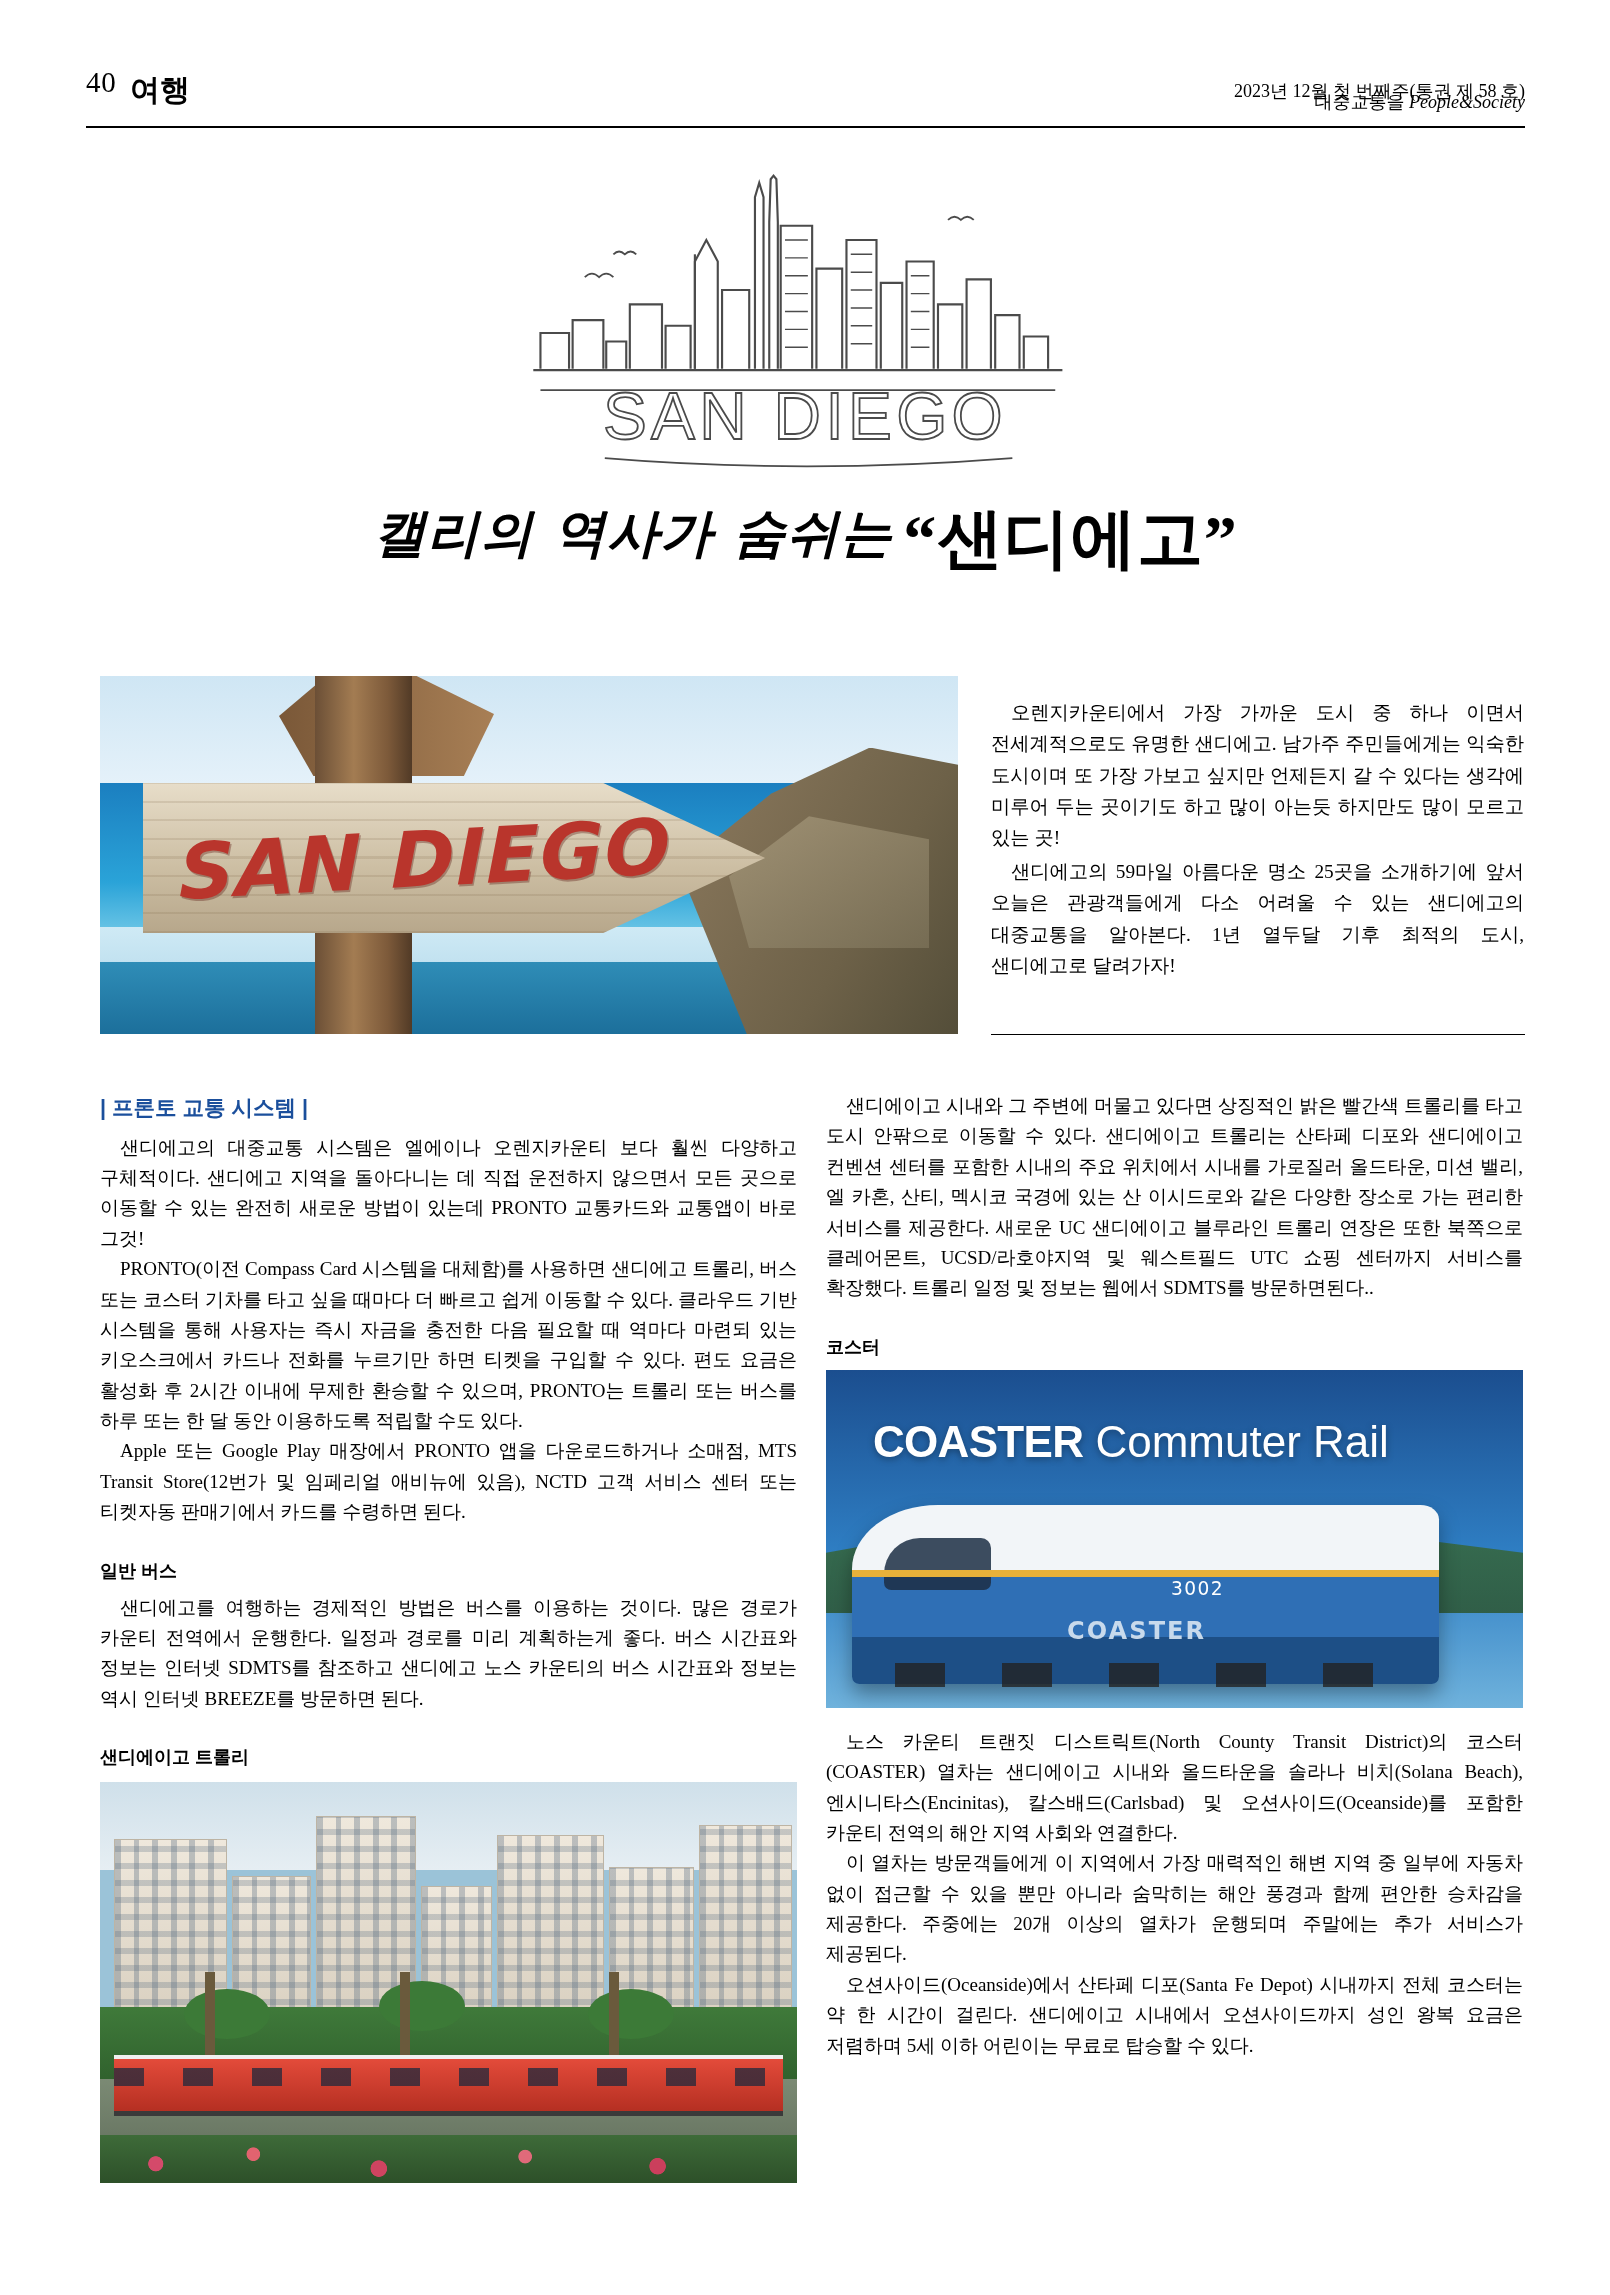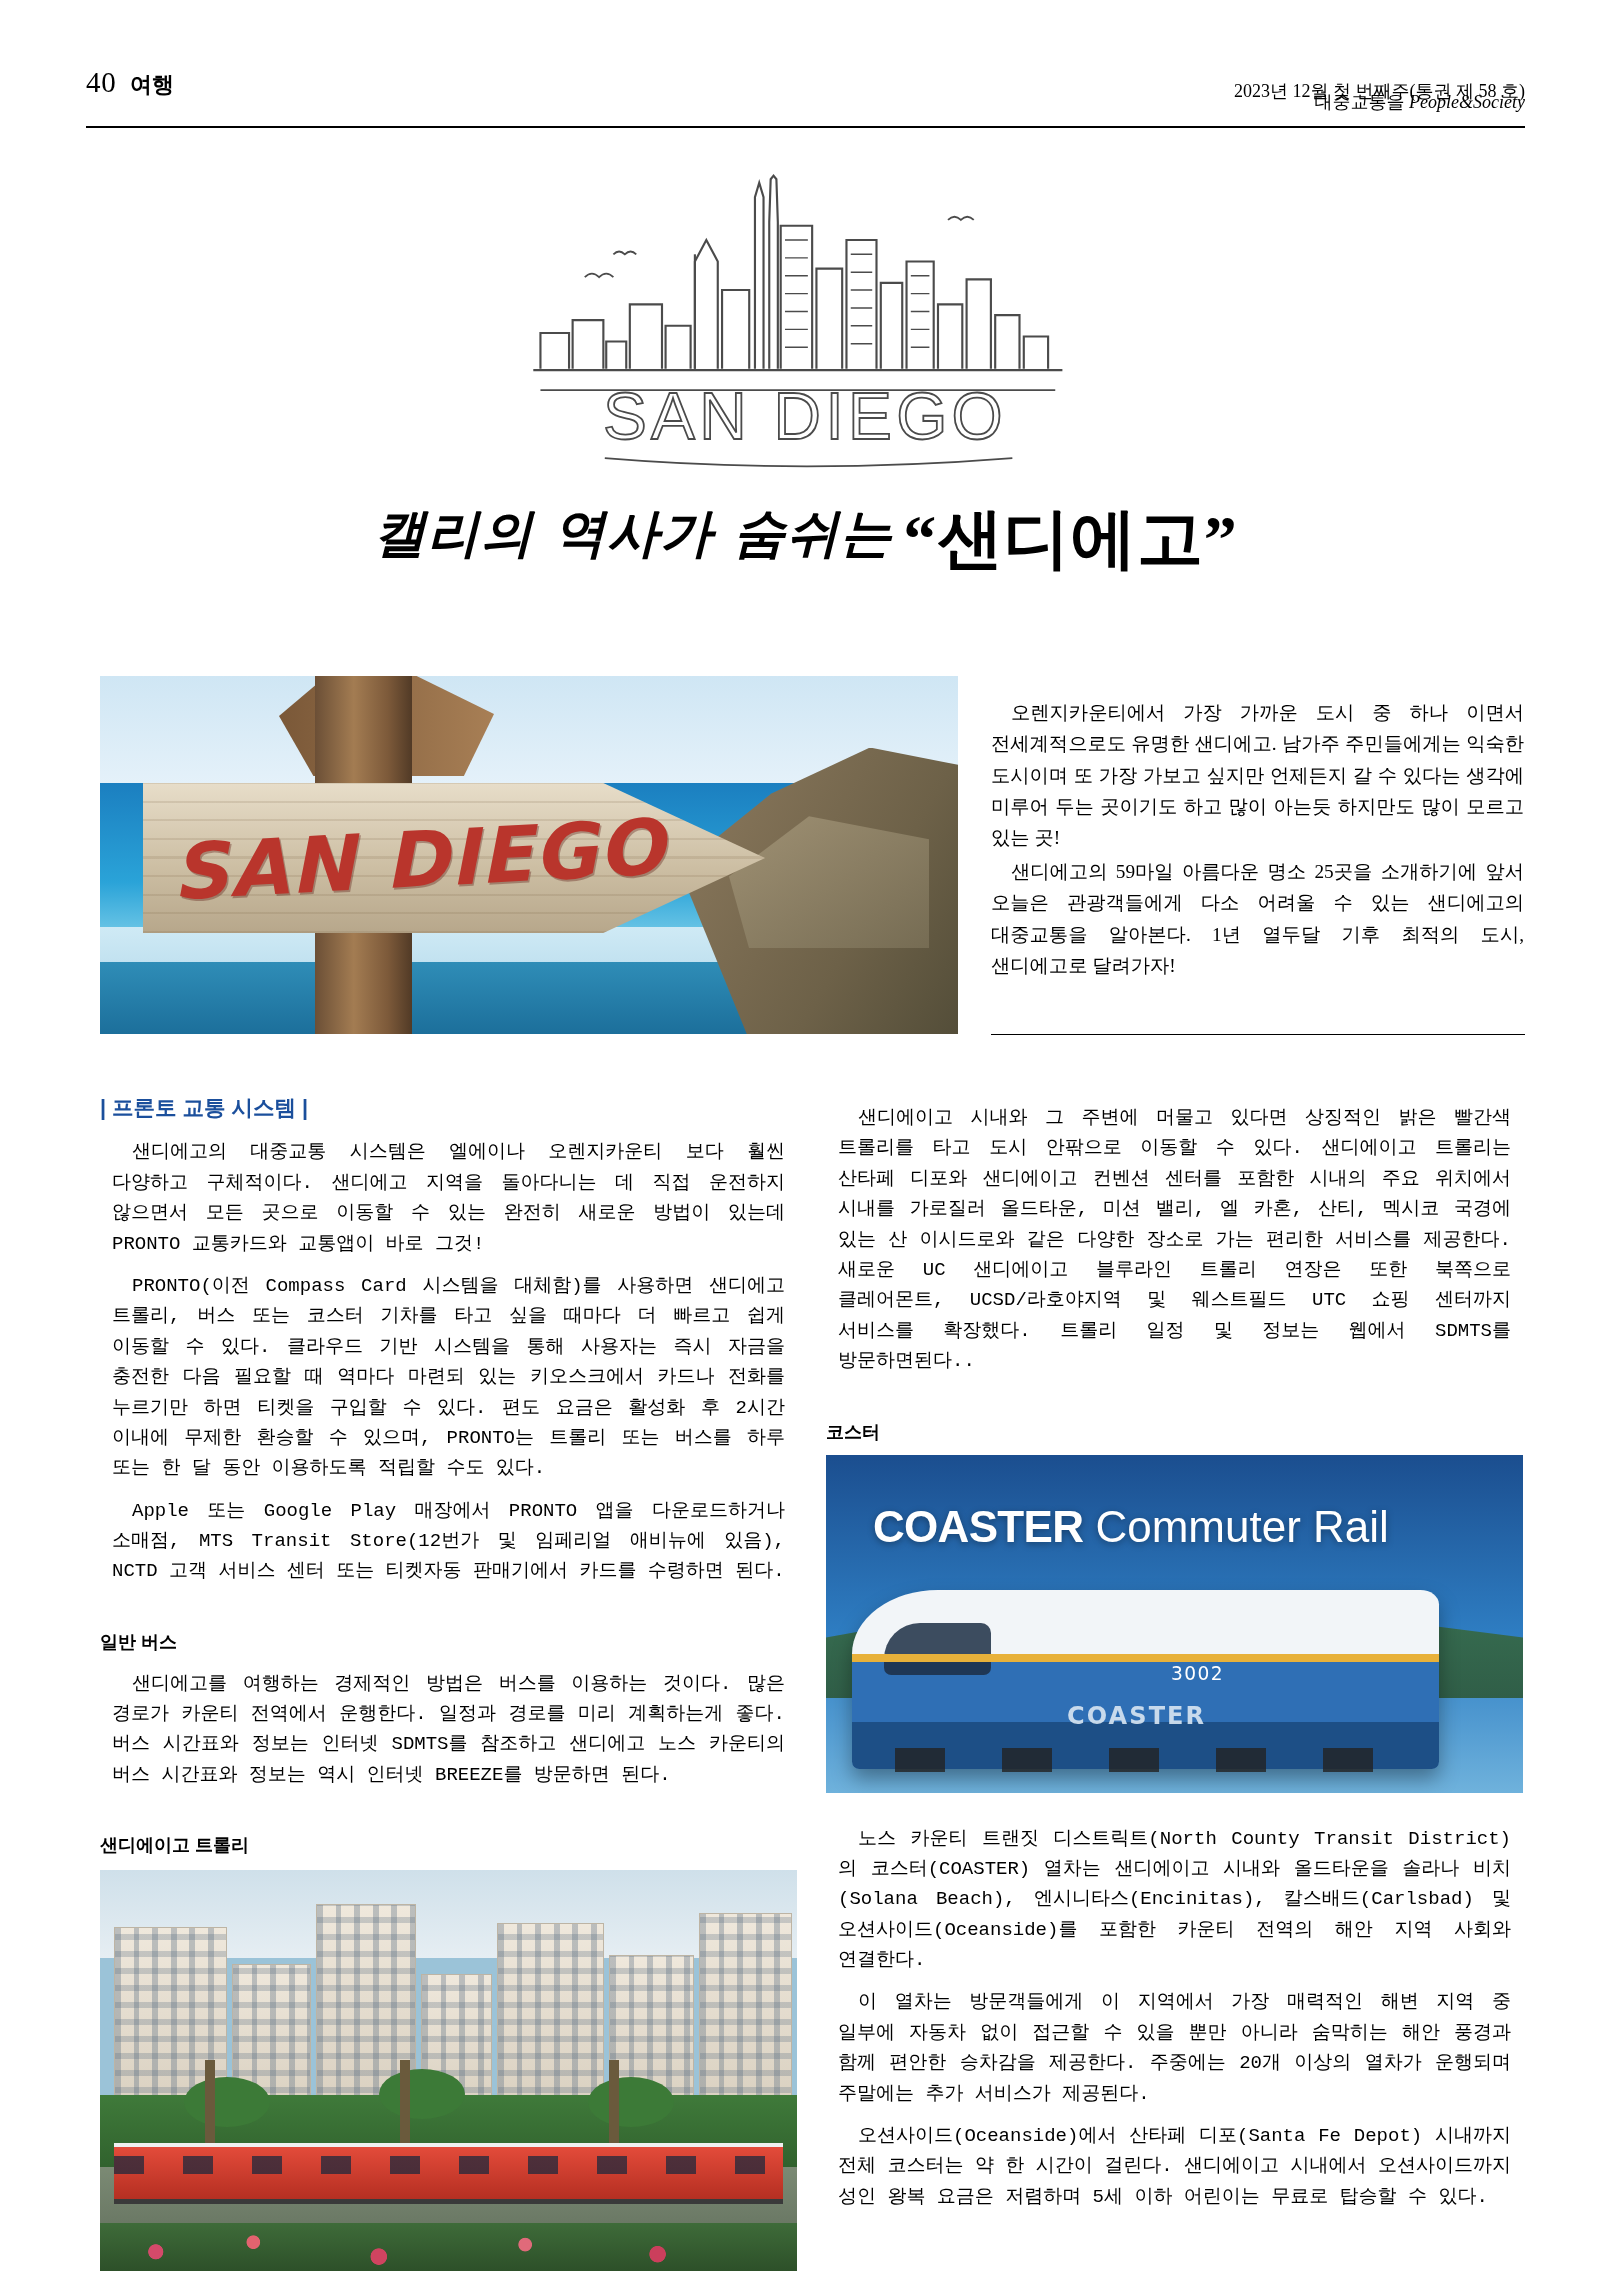--- a/index.html
+++ b/index.html
@@ -43,21 +43,21 @@
     position: absolute;
     left: 0;
     top: 2.9px;
     font-size: 29px;
     letter-spacing: 0.7px;
   }
   .section-name {
     position: absolute;
     left: 44px;
     top: 7.2px;
-    font-size: 22px;
+    font-size: 30px;
     font-weight: bold;
     font-family: "Liberation Sans", sans-serif;
     text-align: right;
   }
   .issue-line1 {
     position: absolute;
     right: 0;
     top: 16px;
     font-size: 18px;
     text-align: center;
@@ -217,21 +217,21 @@
     top: 1091px;
     width: 697px;
     font-size: 19px;
     line-height: 1.6;
     text-align: justify;
     word-break: keep-all;
   }
   .col-left { left: 100px; }
   .col-right { left: 826px; }
 
-  .col p { margin: 12px; text-indent: 20px; font-family: Liberation Mono, monospace; }
+  .col p { margin: 0; text-indent: 20px; }
 
   h3.sub {
     font-family: "Liberation Sans", sans-serif;
     font-size: 21.5px;
     font-weight: bold;
     margin: 0 0 7.2px 0;
     text-indent: 0;
     color: #1b4f9c;
   }
   h3.sub.black { color: #000; font-size: 18px; }

